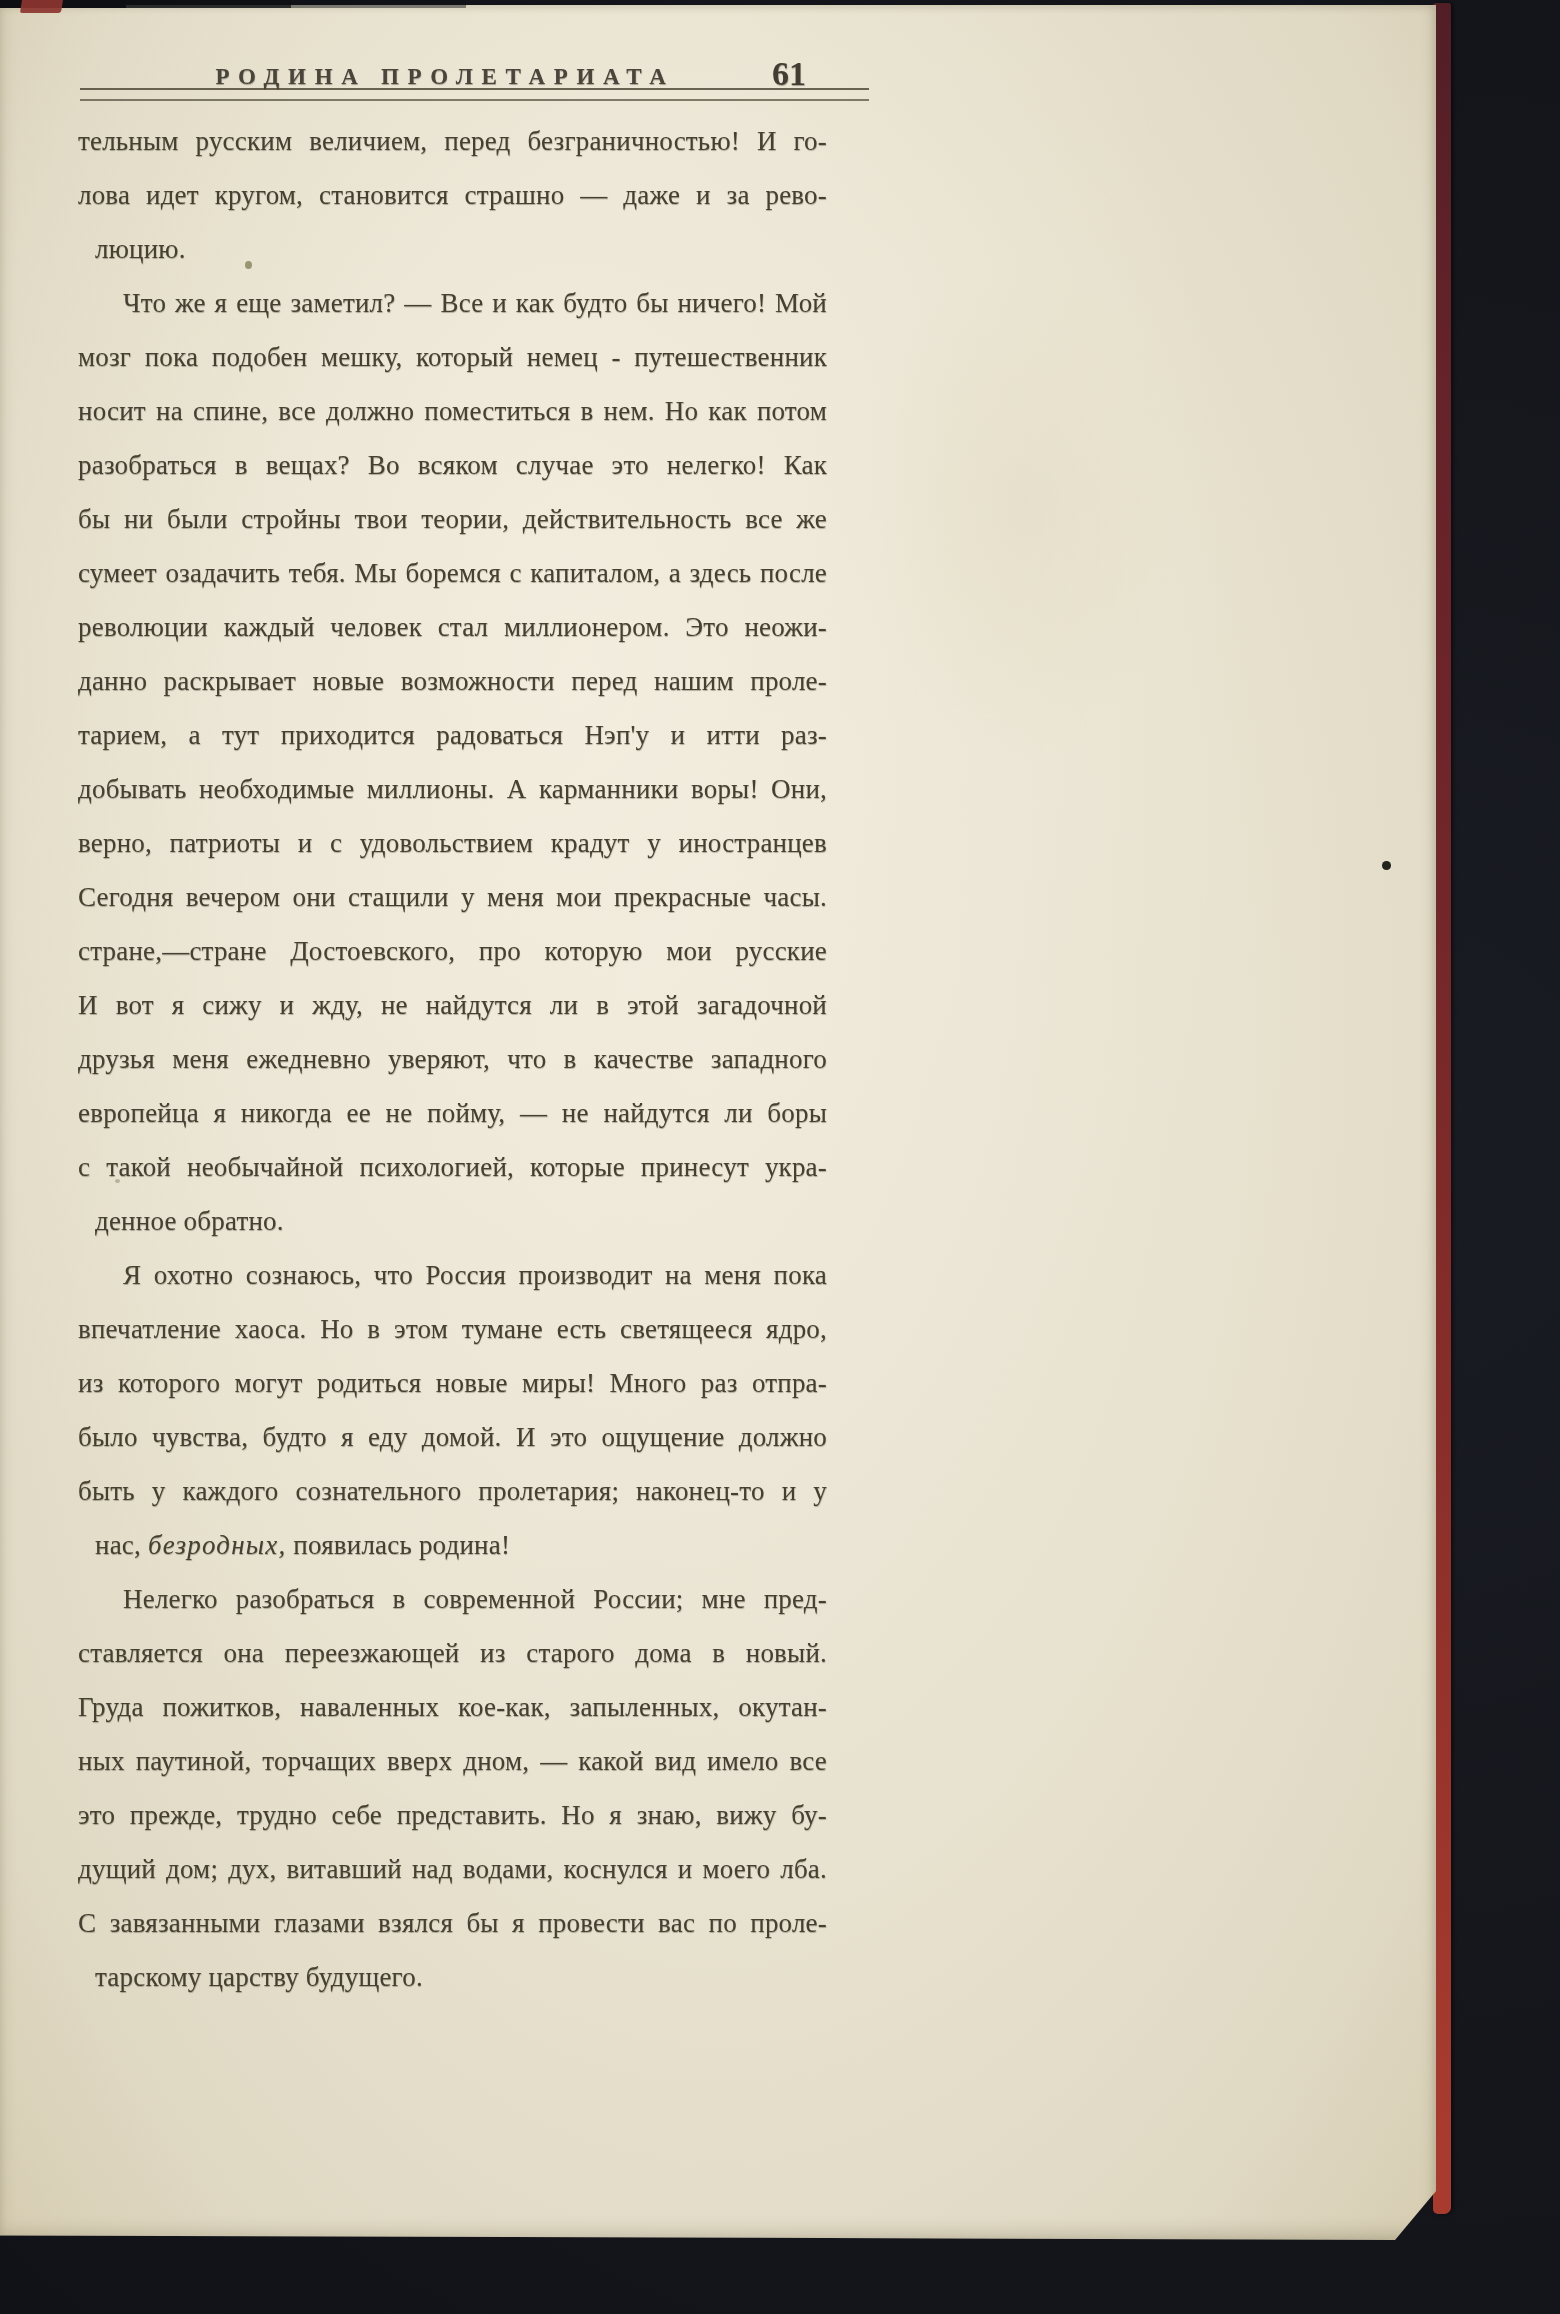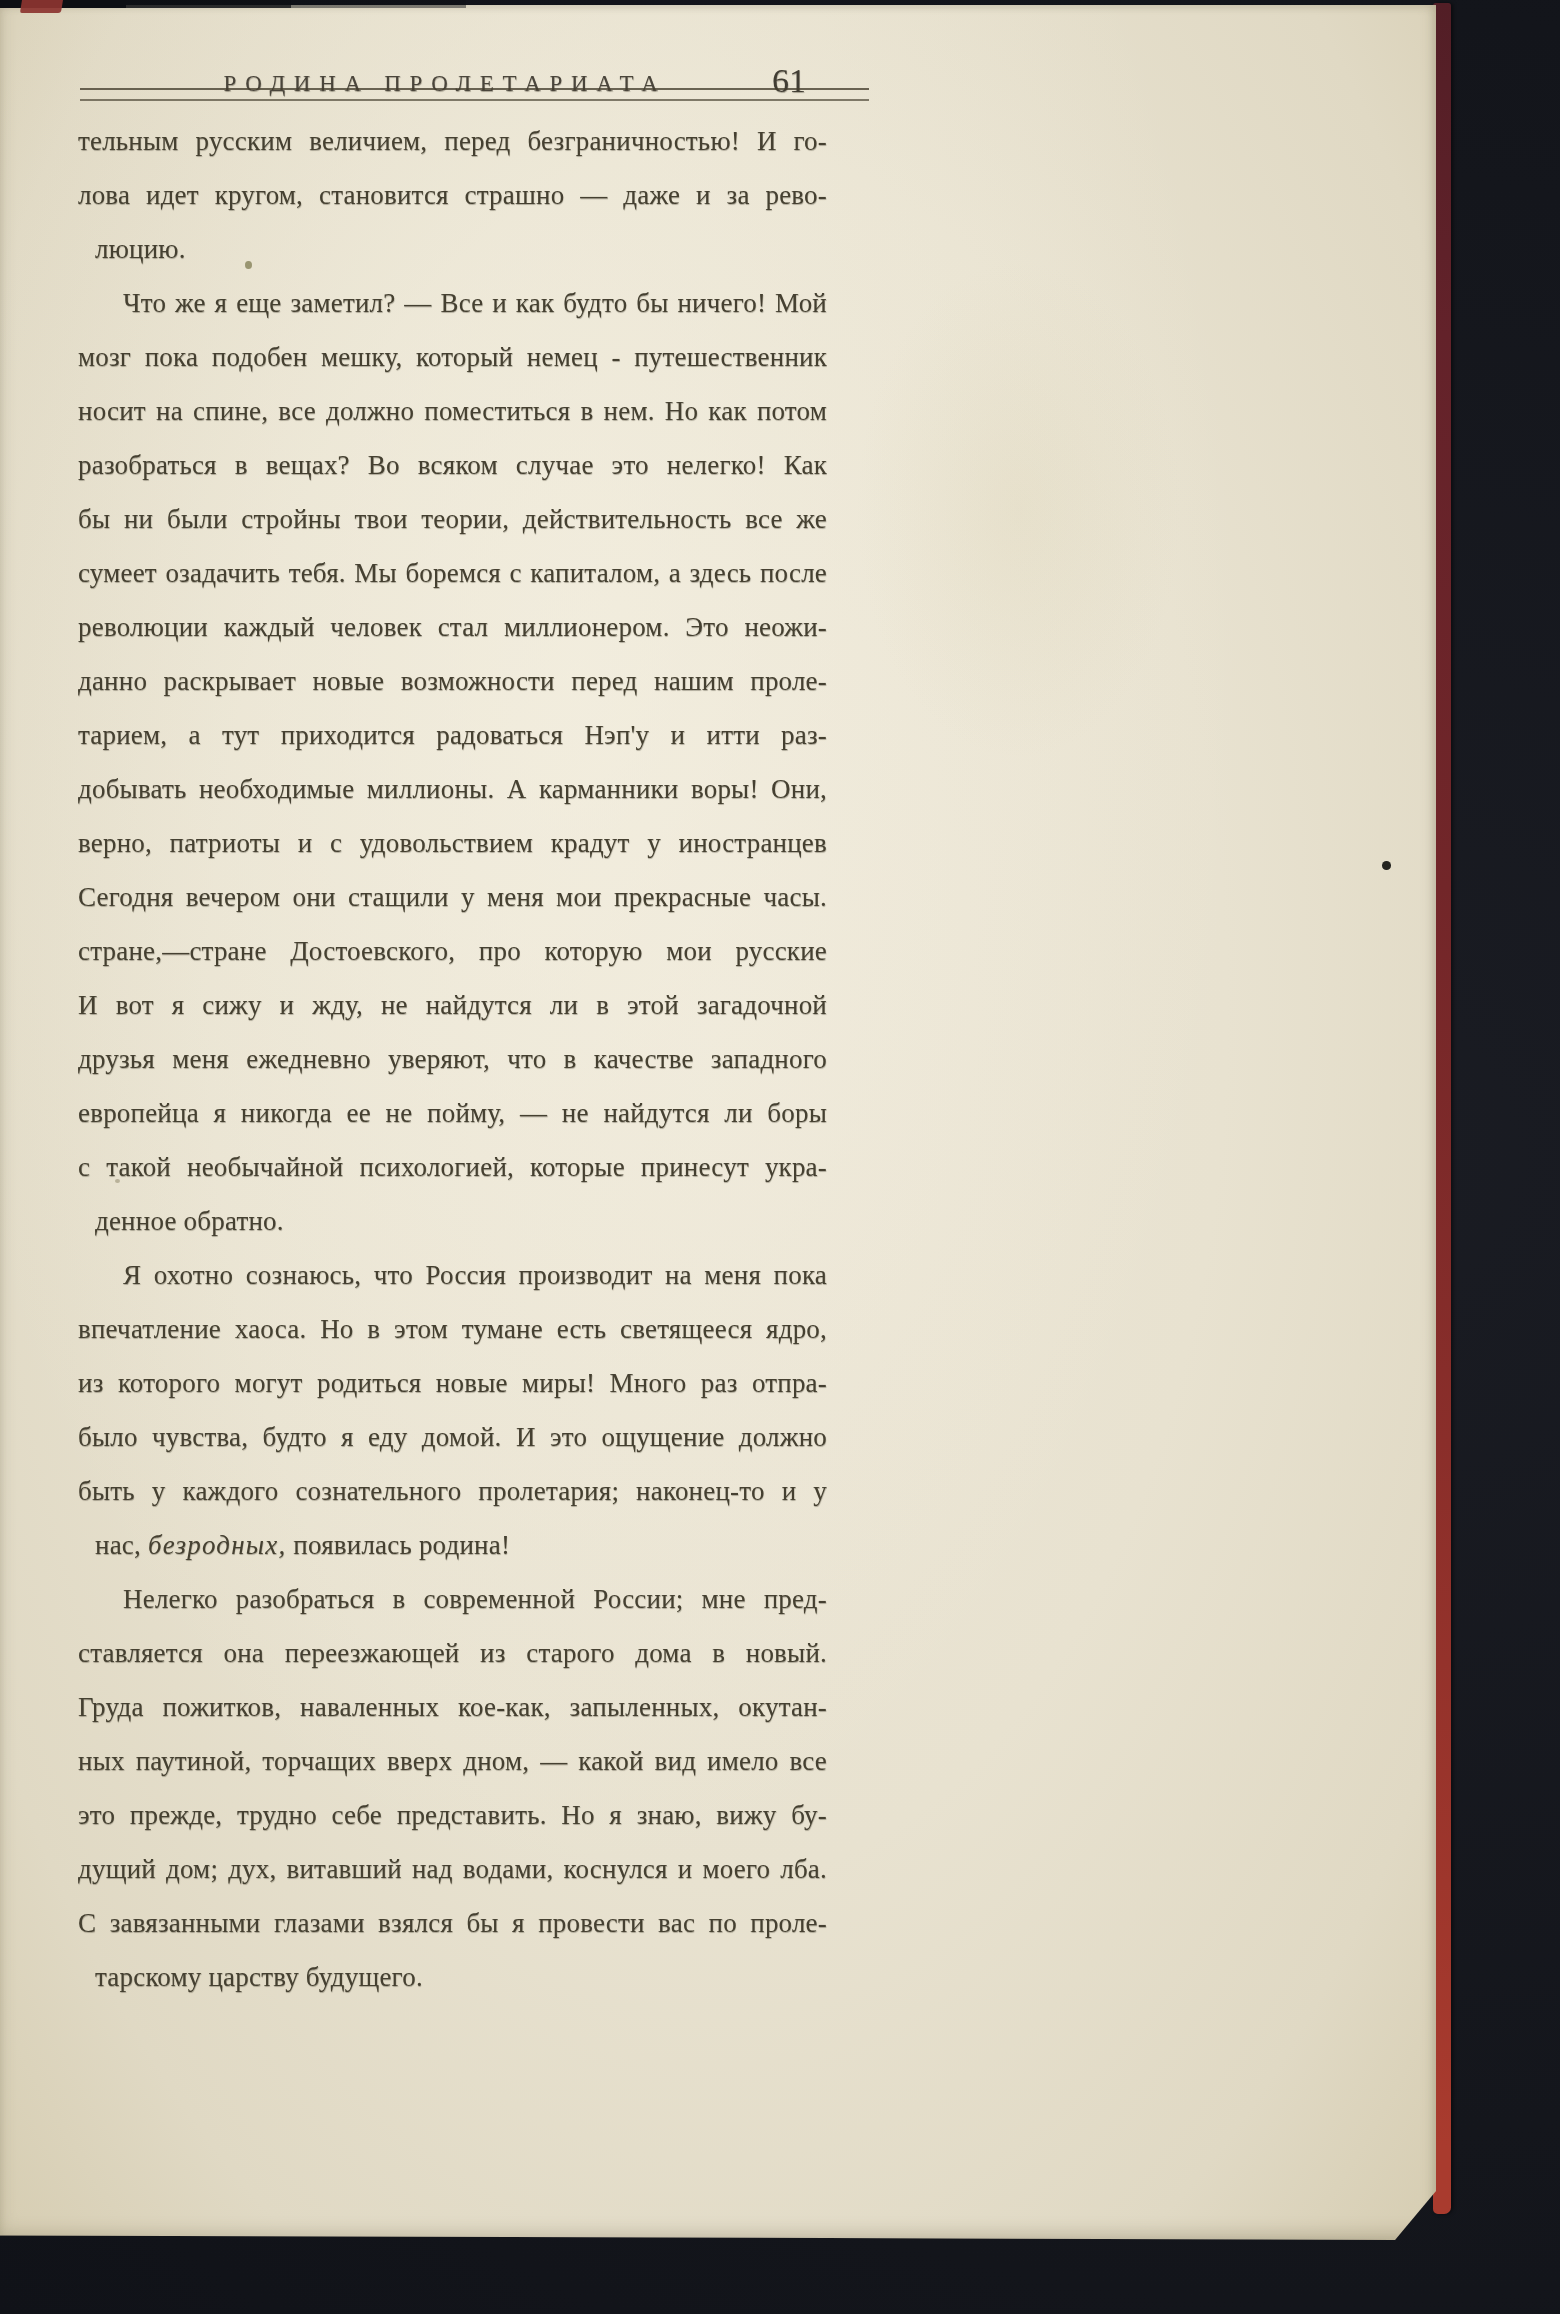--- a/index.html
+++ b/index.html
@@ -28,21 +28,21 @@
   
   .top-sliver {
     position:absolute; left:0; top:0; width:466px; height:7.8px;
     background:linear-gradient(90deg,#0d0f13 0 126px, rgba(13,15,19,.85) 126px 291px, rgba(13,15,19,.45) 291px 466px);
   }
   .top-red {
     position:absolute; left:21.3px; top:0; width:41px; height:12.6px;
     background:#8c3430; transform:skewX(-9deg); border-radius:0 0 2.9px 1.9px; opacity:.92;
   }
   
-  .running-head { position:absolute; top:57px; left:80px; width:788px; height:43px; color:#48433a; }
+  .running-head { position:absolute; top:50px; left:80px; width:788px; height:43px; color:#48433a;font-weight:bold; }
   .rh-title {
     position:absolute; left:365px; transform:translateX(-50%); top:8.7px;
     font-size:23px; letter-spacing:8.7px; white-space:nowrap; color:#4a453b;
     text-shadow:0.4px 0.5px 0.8px rgba(60,55,40,.4);
   }
   .rh-num { position:absolute; right:62px; top:0; font-size:34px; color:#413d33; text-shadow:0.4px 0.5px 0.8px rgba(60,55,40,.4);text-align:center; }
   .double-rule {
     position:absolute; top:83px; left:80px; width:789px; height:8.7px;
     border-top:2.9px solid rgba(68,62,46,.78);
     border-bottom:2.3px solid rgba(68,62,46,.65);

